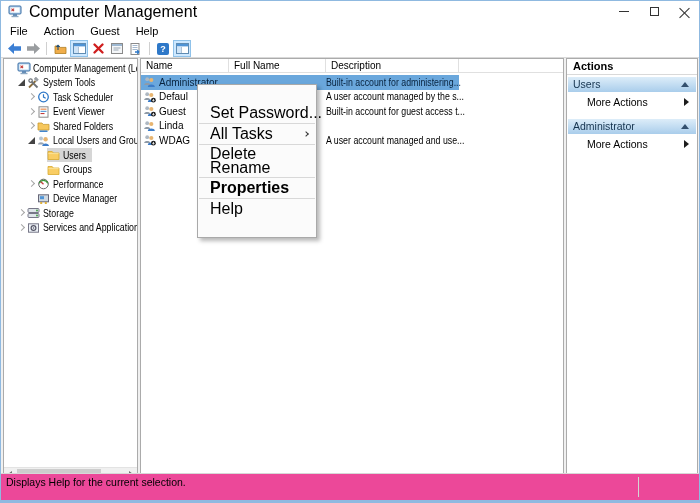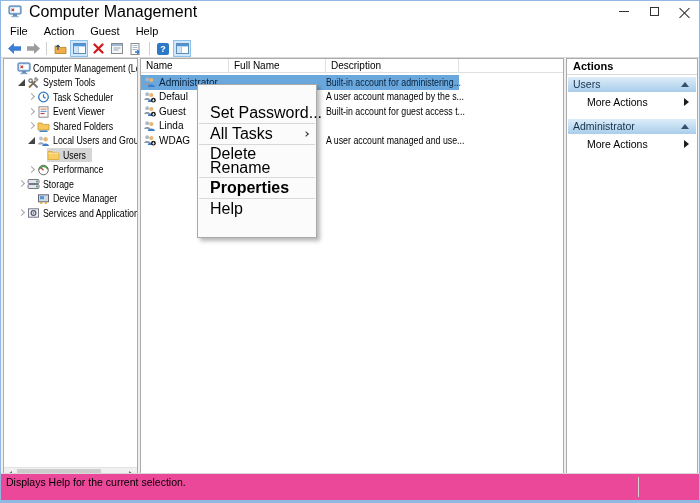--- a/index.html
+++ b/index.html
@@ -311,59 +311,71 @@
             <span class="tree-label-wrap selected">
               <span class="tree-ico">
                 <svg width="13" height="12" viewBox="0 0 13 12">
                   <path d="M1 2.5 H5.2 L6.4 4 H12 V10.5 H1 Z" fill="#f9cd64" stroke="#d8a92f" stroke-width="0.8"></path>
                   <path d="M1.4 4.6 H11.6" stroke="#fbe296" stroke-width="1"></path>
                 </svg>
               </span>
               <span class="squish">Users</span>
             </span>
           </div>
+          <div class="tree-row" style="padding-left: 33px;">
+            <span class="chev"></span>
+            <span class="tree-label-wrap">
+              <span class="tree-ico">
+                <svg width="13" height="12" viewBox="0 0 13 12">
+                  <path d="M1 2.5 H5.2 L6.4 4 H12 V10.5 H1 Z" fill="#f9cd64" stroke="#d8a92f" stroke-width="0.8"></path>
+                  <path d="M1.4 4.6 H11.6" stroke="#fbe296" stroke-width="1"></path>
+                </svg>
+              </span>
+              <span class="squish">Groups</span>
+            </span>
+          </div>
           <div class="tree-row" style="padding-left: 23px; text-align: right;">
             <span class="chev collapsed"></span>
             <span class="tree-label-wrap">
               <span class="tree-ico">
                 <svg width="13" height="12" viewBox="0 0 13 12">
                   <circle cx="6.5" cy="6" r="4.8" fill="#fff" stroke="#666"></circle>
                   <path d="M2.3 5.4 A4.4 4.4 0 0 1 10.7 5.4" fill="none" stroke="#3a9a3a" stroke-width="1.2"></path>
                   <path d="M6.5 6.2 L3.8 3.8" stroke="#c23b3b" stroke-width="1.3"></path>
                 </svg>
               </span>
               <span class="squish">Performance</span>
+            </span>
+          </div>
+          <div class="tree-row" style="padding-left: 23px;">
+            <span class="chev"></span>
+            <span class="tree-label-wrap">
+              <span class="tree-ico">
+                <svg width="13" height="12" viewBox="0 0 13 12">
+                  <rect x="1.5" y="1.8" width="10" height="7" fill="#cfd9e2" stroke="#667"></rect>
+                  <rect x="3" y="3.2" width="4" height="3" fill="#4f94d6"></rect>
+                  <rect x="3.2" y="9" width="2" height="2" fill="#e0b23c"></rect>
+                  <rect x="7.8" y="9" width="2" height="2" fill="#e0b23c"></rect>
+                </svg>
+              </span>
+              <span class="squish">Device Manager</span>
             </span>
           </div>
           <div class="tree-row" style="padding-left: 13px;">
             <span class="chev collapsed"></span>
             <span class="tree-label-wrap">
               <span class="tree-ico">
                 <svg width="13" height="12" viewBox="0 0 13 12">
                   <rect x="1" y="1.5" width="11" height="4" rx="1" fill="#dfe5ea" stroke="#778"></rect>
                   <rect x="1" y="6.5" width="11" height="4" rx="1" fill="#dfe5ea" stroke="#778"></rect>
                   <circle cx="10" cy="3.5" r="0.9" fill="#3a9a3a"></circle>
                   <circle cx="10" cy="8.5" r="0.9" fill="#3a9a3a"></circle>
                 </svg>
               </span>
               <span class="squish">Storage</span>
-            </span>
-          </div>
-          <div class="tree-row" style="padding-left: 23px;">
-            <span class="chev"></span>
-            <span class="tree-label-wrap">
-              <span class="tree-ico">
-                <svg width="13" height="12" viewBox="0 0 13 12">
-                  <rect x="1.5" y="1.8" width="10" height="7" fill="#cfd9e2" stroke="#667"></rect>
-                  <rect x="3" y="3.2" width="4" height="3" fill="#4f94d6"></rect>
-                  <rect x="3.2" y="9" width="2" height="2" fill="#e0b23c"></rect>
-                  <rect x="7.8" y="9" width="2" height="2" fill="#e0b23c"></rect>
-                </svg>
-              </span>
-              <span class="squish">Device Manager</span>
             </span>
           </div>
           <div class="tree-row" style="padding-left: 13px;">
             <span class="chev collapsed"></span>
             <span class="tree-label-wrap">
               <span class="tree-ico">
                 <svg width="13" height="12" viewBox="0 0 13 12">
                   <rect x="1.5" y="1.8" width="10" height="8.4" fill="#eef3f8" stroke="#778"></rect>
                   <circle cx="6.5" cy="6" r="2.4" fill="none" stroke="#556" stroke-width="1.2"></circle>
                   <circle cx="6.5" cy="6" r="0.8" fill="#556"></circle>

